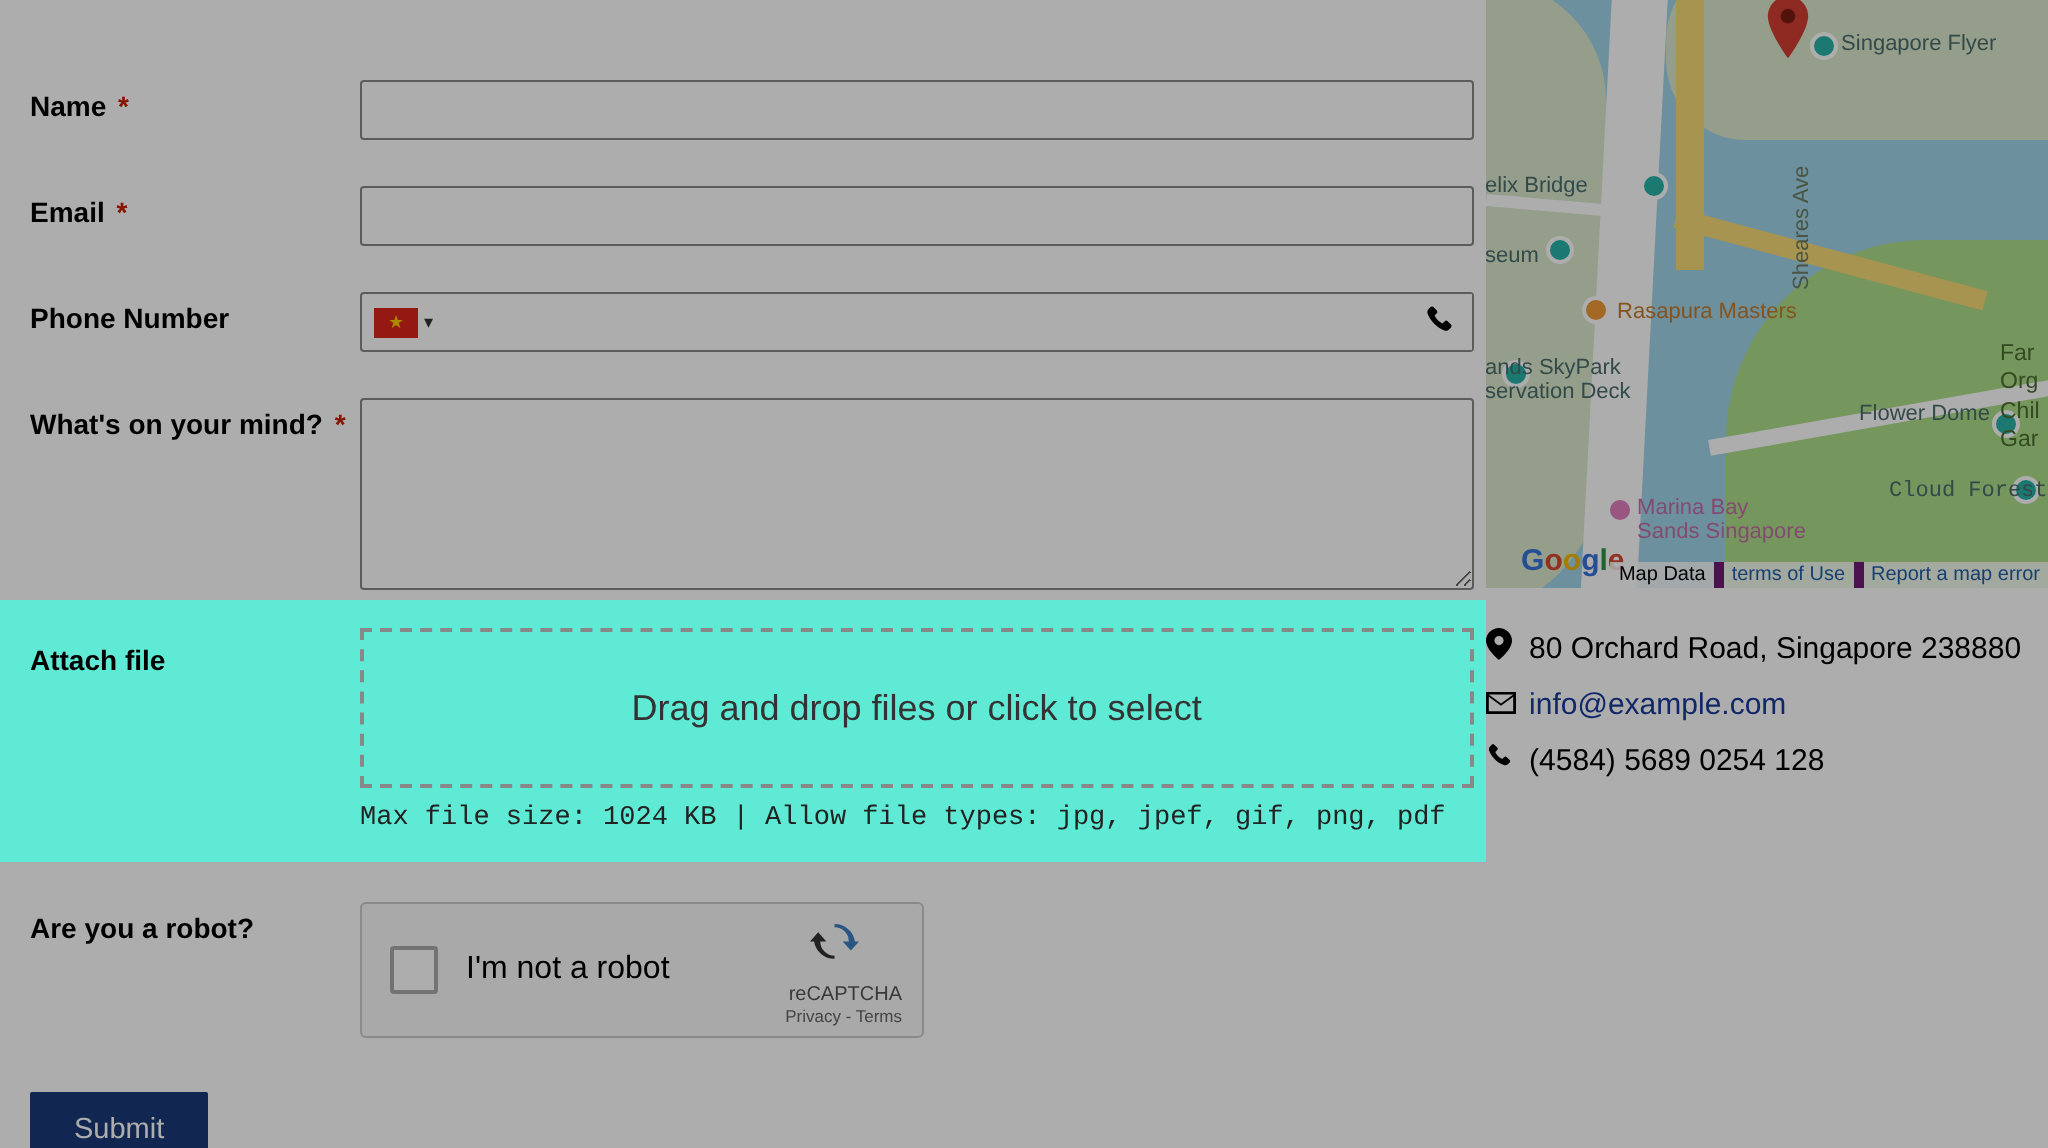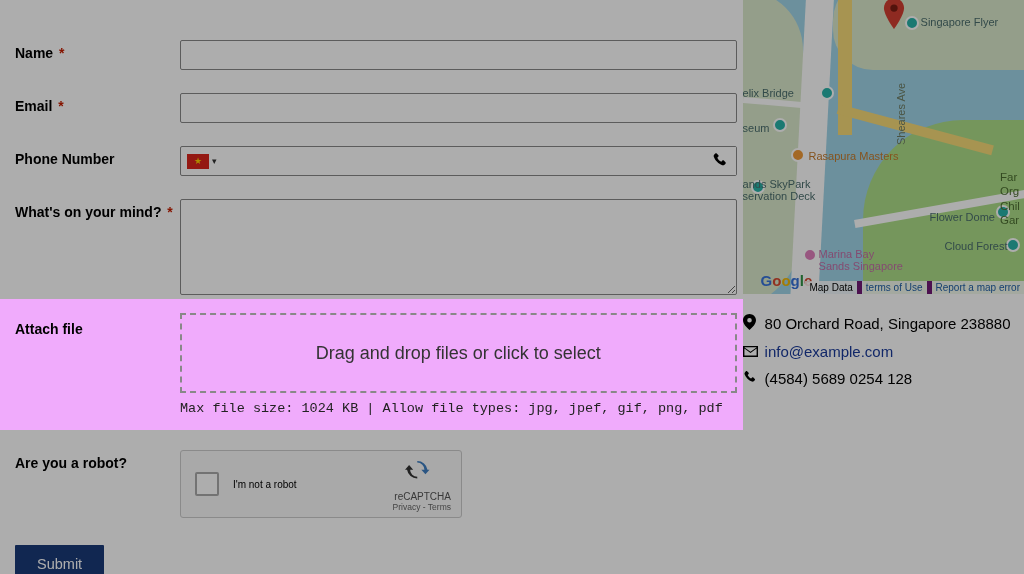--- a/index.html
+++ b/index.html
@@ -100,21 +100,21 @@
       height: 96px;
       border: 1px solid #888;
       background: #fff;
       border-radius: 2px;
       resize: both;
     }
     
     .attach-section {
       position: relative;
       z-index: 20;
-      background: #f0abfc;
+      background: #5eead4;
       padding: 14px 6px 14px 15px;
       margin-left: -15px;
       margin-right: -6px;
     }
     .attach-dropzone {
       border: 2px dashed #888;
       width: 100%;
       height: 80px;
       display: flex;
       align-items: center;
@@ -144,21 +144,21 @@
     }
     .rc-check {
       width: 24px;
       height: 24px;
       border: 2px solid #aaa;
       background: #fff;
       border-radius: 2px;
       margin-right: 14px;
     }
     .rc-label {
-      font-size: 10px;
+      font-size: 16px;
       color: #000;
     }
     .rc-right {
       position: absolute;
       right: 10px;
       top: 8px;
       text-align: right;
       width: 60px;
     }
     .rc-logo { width: 34px; height: 30px; margin: 0 auto 2px; }
@@ -362,24 +362,24 @@
         <span class="map-poi-o" style="left:48px;top:148px;"></span>
         <span class="map-label" style="left:66px;top:150px;color:#c57b2c;">Rasapura Masters</span>
 
         <span class="map-poi" style="left:8px;top:180px;"></span>
         <span class="map-label" style="left:0px;top:178px;white-space:pre;">ands SkyPark
 servation Deck</span>
 
         <span class="map-label" style="left:152px;top:145px;transform:rotate(-90deg);transform-origin:left top;color:#6e7d64;">Sheares Ave</span>
 
         <span class="map-poi" style="left:253px;top:205px;"></span>
-        <span class="map-label" style="left:187px;top:211px;">Flower Dome</span>
+        <span class="map-label" style="left:187px;top:201px;">Flower Dome</span>
 
         <span class="map-poi" style="left:263px;top:238px;"></span>
-        <span class="map-label" style="left:202px;top:240px;">Cloud Forest</span>
+        <span class="map-label" style="left:202px;top:240px;font-family:Liberation Mono, monospace;">Cloud Forest</span>
 
         <span class="map-poi-p" style="left:60px;top:248px;"></span>
         <span class="map-label" style="left:76px;top:248px;color:#c36fa6;white-space:pre;">Marina Bay
 Sands Singapore</span>
       </div>
       <div class="google-logo">
         <span class="gb">G</span><span class="gr">o</span><span class="gy">o</span><span class="gb">g</span><span class="gg">l</span><span class="gr">e</span>
       </div>
       <div class="map-footer">
         <span>Map Data</span>

